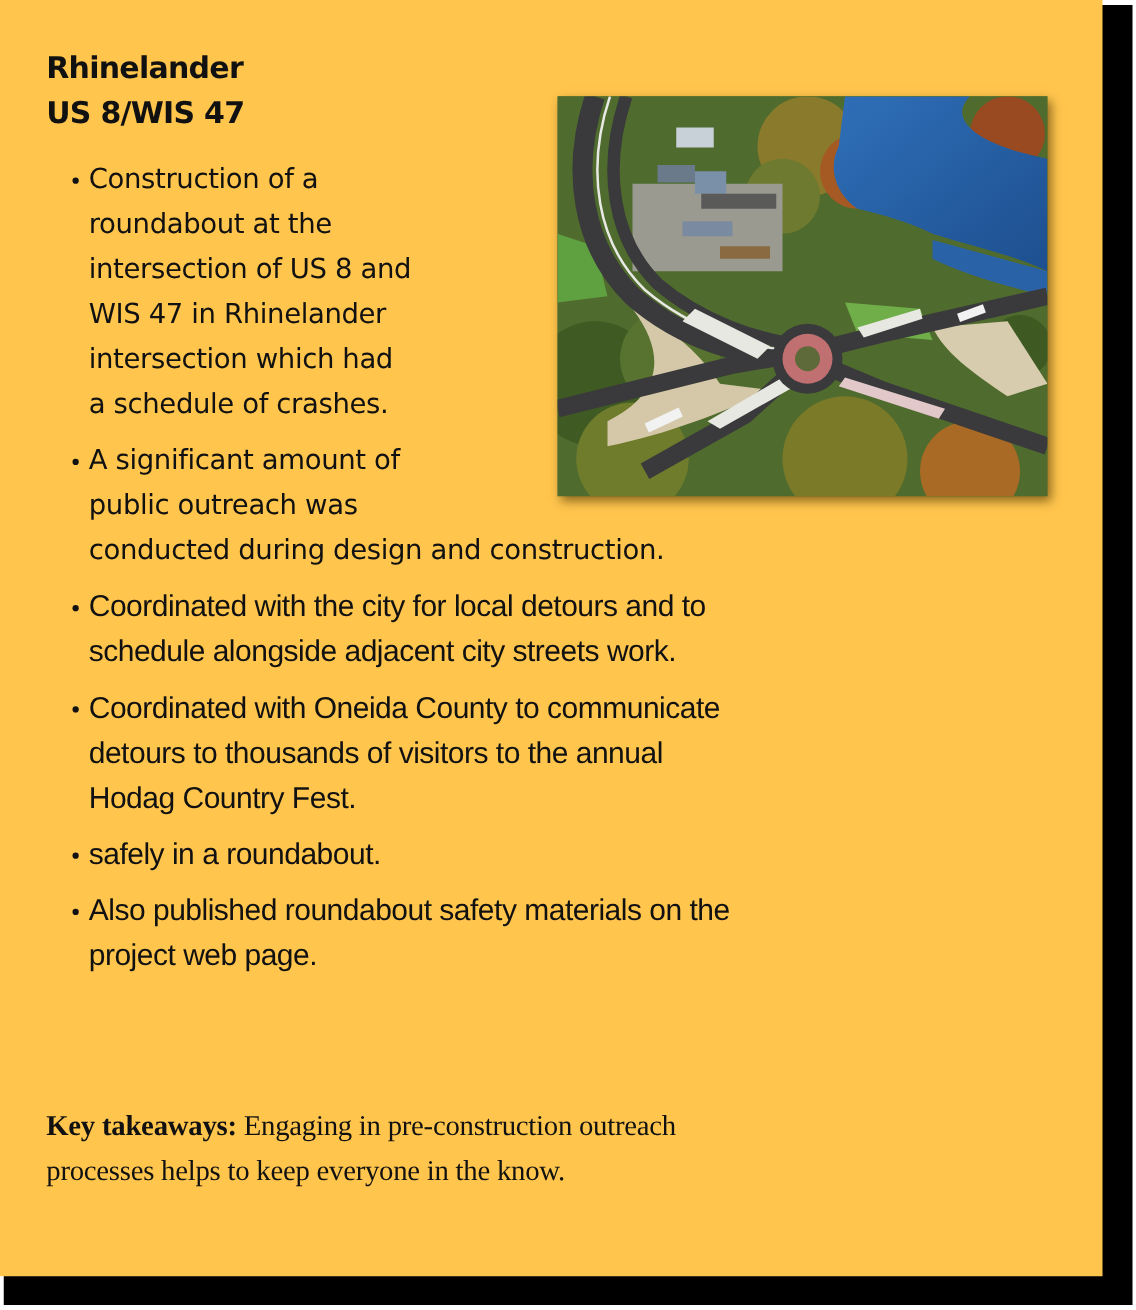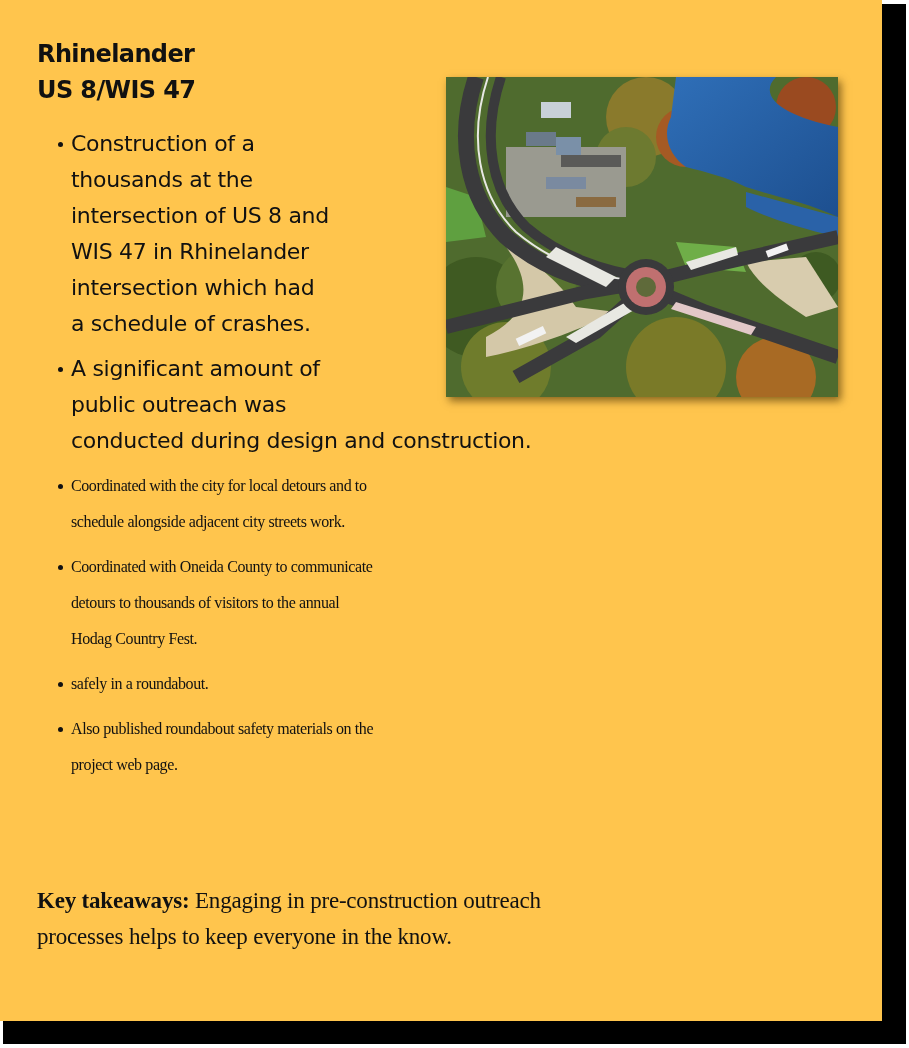--- a/index.html
+++ b/index.html
@@ -77,21 +77,21 @@
       left: 2px;
       top: 16px;
       width: 5px;
       height: 5px;
       border-radius: 50%;
       background: #111;
     }
     .b0 { width: 340px; }
     .b1 { width: 340px; }
     .nar { width: 720px; }
-    .cond { font-family: Liberation Serif, serif; font-size: 16px; letter-spacing: -0.4px; }
+    .cond { font-family: Liberation Sans, sans-serif; font-size: 24px; letter-spacing: -0.4px; }
     .takeaway {
       position: absolute;
       left: 37px;
       top: 883px;
       width: 760px;
       margin: 0;
       font-size: 23px;
       line-height: 36px;
       font-family: Liberation Serif, serif;
       letter-spacing: -0.2px;
@@ -168,21 +168,21 @@
 
       <rect x="70" y="255" width="30" height="8" fill="#f2f2f2" transform="rotate(-25 85 259)"></rect>
       <rect x="320" y="170" width="22" height="7" fill="#f2f2f2" transform="rotate(-20 331 173)"></rect>
     </svg>
   </div>
 
   <ul class="bullets">
     <li class="b0">
       <span class="dot"></span>
       <span class="line">Construction of a</span>
-      <span class="line">thousands at the</span>
+      <span class="line">roundabout at the</span>
       <span class="line">intersection of US 8 and</span>
       <span class="line">WIS 47 in Rhinelander</span>
       <span class="line">intersection which had</span>
       <span class="line">a schedule of crashes.</span>
     </li>
     <li class="b1">
       <span class="dot"></span>
       <span class="line">A significant amount of</span>
       <span class="line">public outreach was</span>
       <span class="line">conducted during design and construction.</span>

